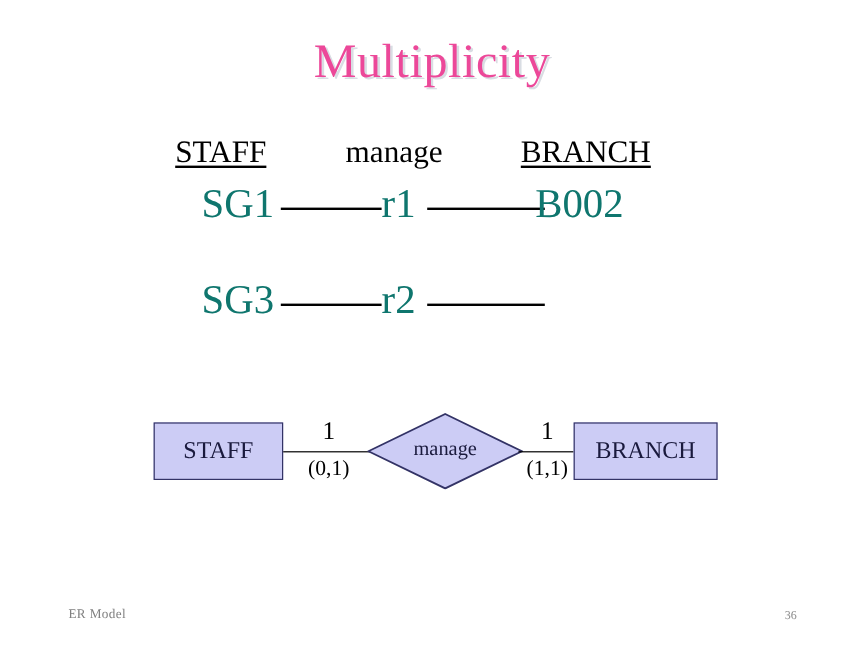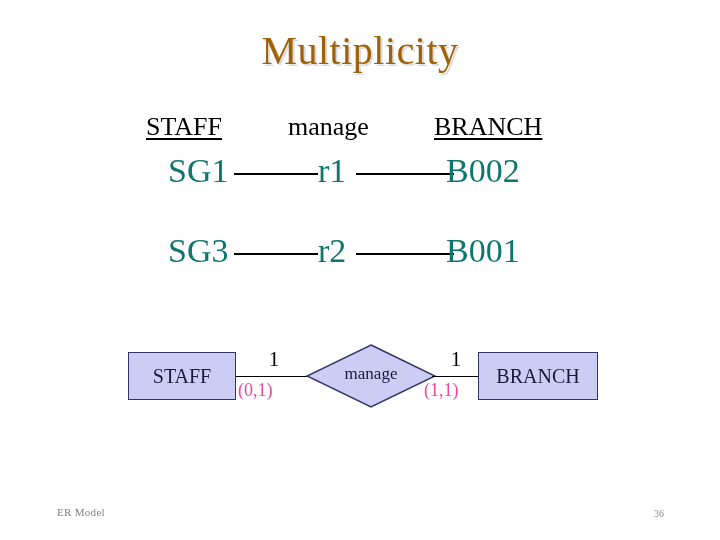--- a/index.html
+++ b/index.html
@@ -18,21 +18,21 @@
   
   #slide-title {
     position: absolute;
     left: 0;
     top: 28px;
     width: 720px;
     text-align: center;
     font-family: "Liberation Serif", "DejaVu Serif", serif;
     font-size: 40px;
     line-height: 46px;
-    color: #a16207;
+    color: #ec4899;
     letter-spacing: 0.5px;
     text-shadow: 2px 2px 0 #d9dde3;
     white-space: nowrap;
   }
 
   
   #instance-table {
     position: absolute;
     left: 140px;
     top: 112px;
@@ -160,21 +160,22 @@
     line-height: 22px;
     color: #000000;
     text-align: center;
     white-space: nowrap;
   }
   .mult-below {
     position: absolute;
     top: 28px;
     font-size: 18px;
     line-height: 20px;
-    color: #ec4899;
+    color: #000000;
+    text-align: center;
     white-space: nowrap;
   }
   #mult-left-above  { left: 116px; width: 60px; }
   #mult-left-below  { left: 110px; width: 72px; }
   #mult-right-above { left: 300px; width: 56px; }
   #mult-right-below { left: 296px; width: 64px; }
 
   
   #footer-left {
     position: absolute;
@@ -215,21 +216,20 @@
     <div class="conn conn-b"></div>
     <div class="cell cell-right">B002</div>
   </div>
 
 
   <div class="tbl-row row-3">
     <div class="cell cell-left">SG3</div>
     <div class="conn conn-a"></div>
     <div class="cell cell-mid">r2</div>
     <div class="conn conn-b"></div>
-    <div class="cell cell-right">B001</div>
   </div>
 
 </div>
 
 <div id="er-diagram">
 
   <div class="entity-box" id="entity-staff">STAFF</div>
 
   <div class="er-line" id="line-left"></div>
 

